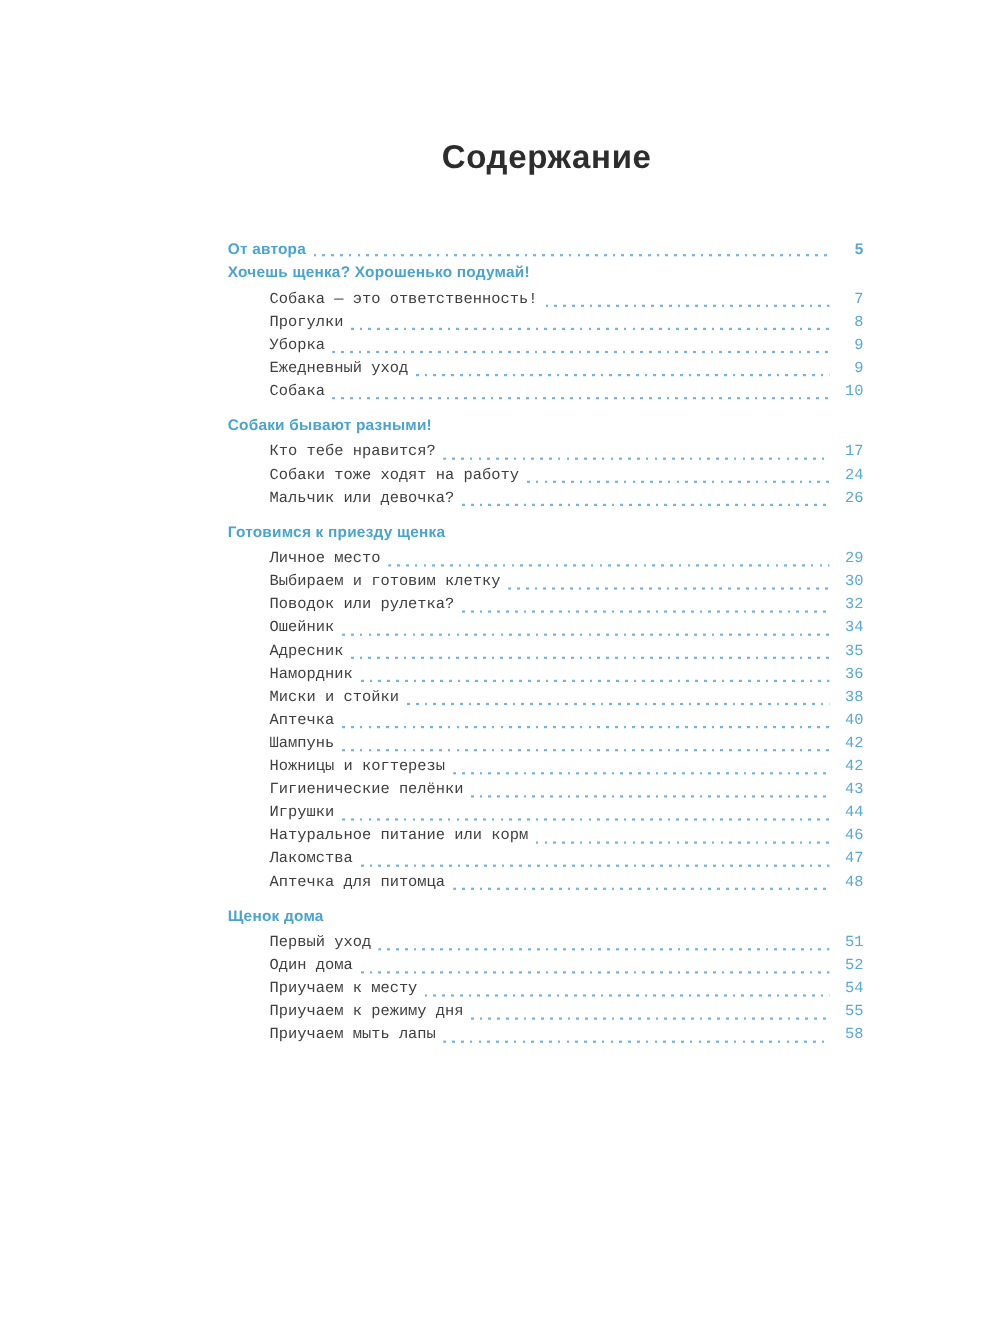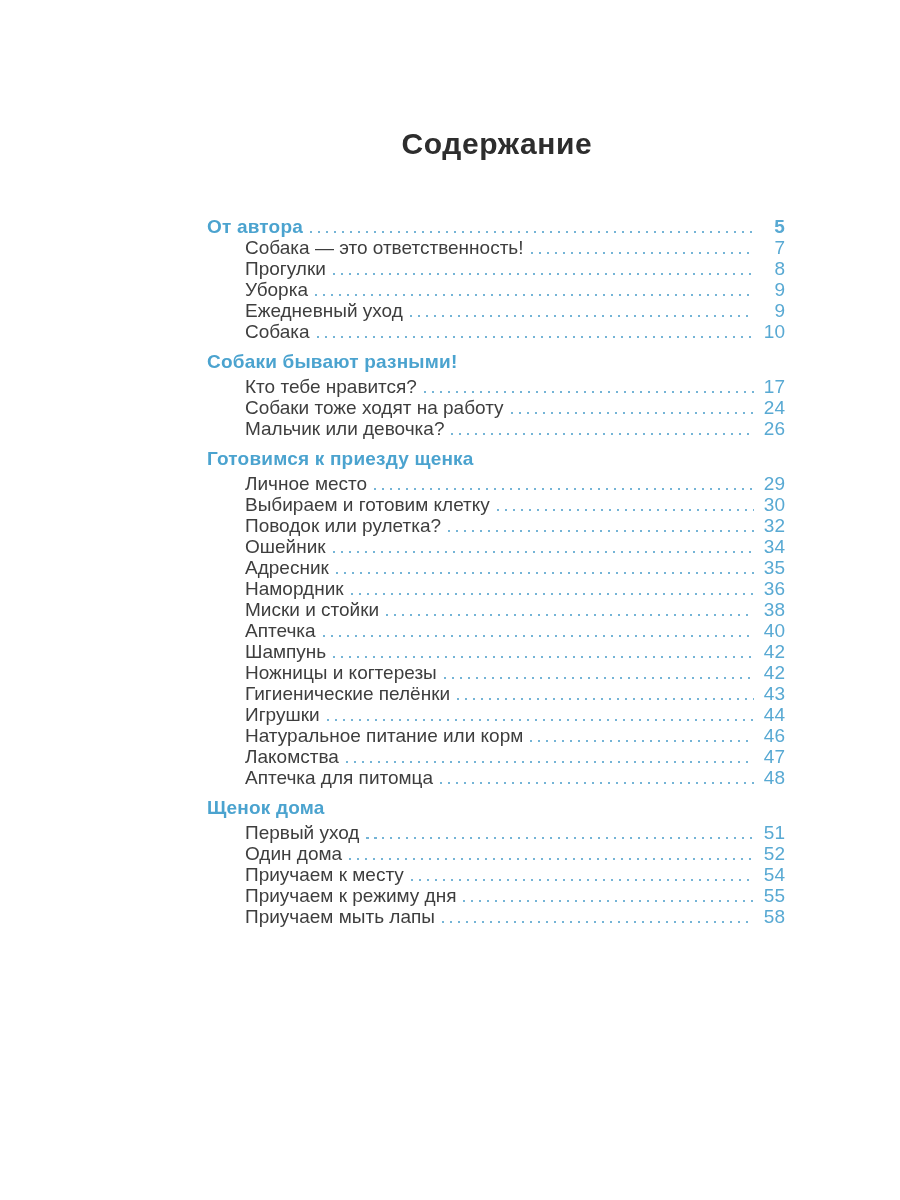--- a/index.html
+++ b/index.html
@@ -33,34 +33,35 @@
   .toc {
     margin: 55px 0 0 160px;
     width: 578px;
   }
   .section { margin: 0 0 9px 0; }
   .section.no-items { margin-bottom: 0; }
   .row {
     display: flex;
     align-items: baseline;
     height: 21px;
-    font-size: 19px;
+    font-size: 14px;
     line-height: 21px;
     white-space: nowrap;
   }
   .header-row {
     color: #4ba3cf;
     font-weight: 700;
     letter-spacing: 0.2px;
     margin-bottom: 4px;
   }
   .item-row {
     color: #3e3e3e;
     padding-left: 38px;
     font-weight: 400;
+    font-family: Liberation Mono, monospace;
   }
   .leader {
     flex: 1 1 auto;
     align-self: flex-end;
     height: 2.5px;
     margin: 0 5px 4px 7px;
     background-image: repeating-linear-gradient(
       to right,
       #74b4d6 0, #74b4d6 2.5px,
       transparent 2.5px, transparent 8px
@@ -81,20 +82,23 @@
   <h1 class="title">Содержание</h1>
   <div class="toc" id="toc">
       <div class="section no-items">
         <div class="row header-row" style="margin-bottom: 0px;">
           <span class="label">От автора</span>
           <span class="leader"></span>
           <span class="page-num">5</span>
         </div>
       </div>
       <div class="section">
+        <div class="row header-row">
+          <span class="label">Хочешь щенка? Хорошенько подумай!</span>
+        </div>
         <div class="row item-row">
           <span class="label">Собака — это ответственность!</span>
           <span class="leader"></span>
           <span class="page-num">7</span>
         </div>
         <div class="row item-row">
           <span class="label">Прогулки</span>
           <span class="leader"></span>
           <span class="page-num">8</span>
         </div>

